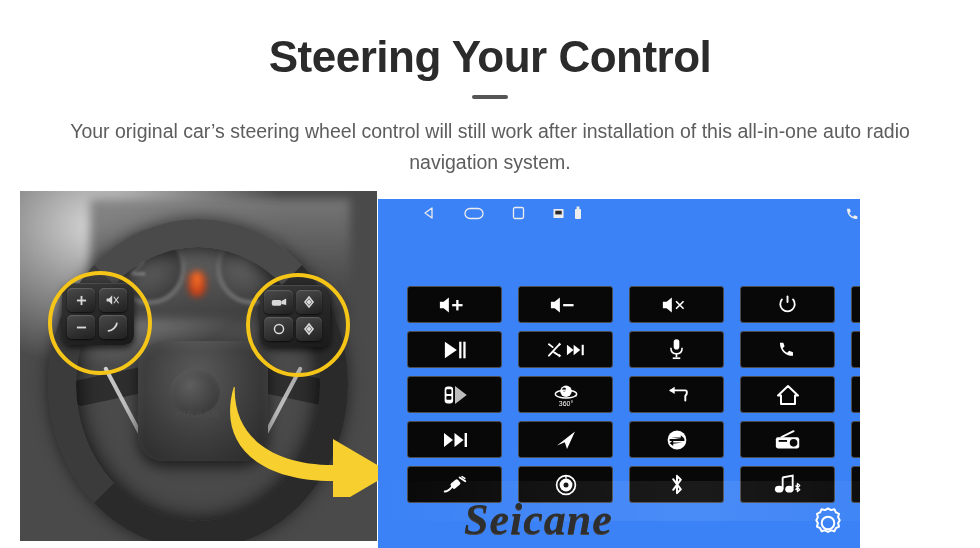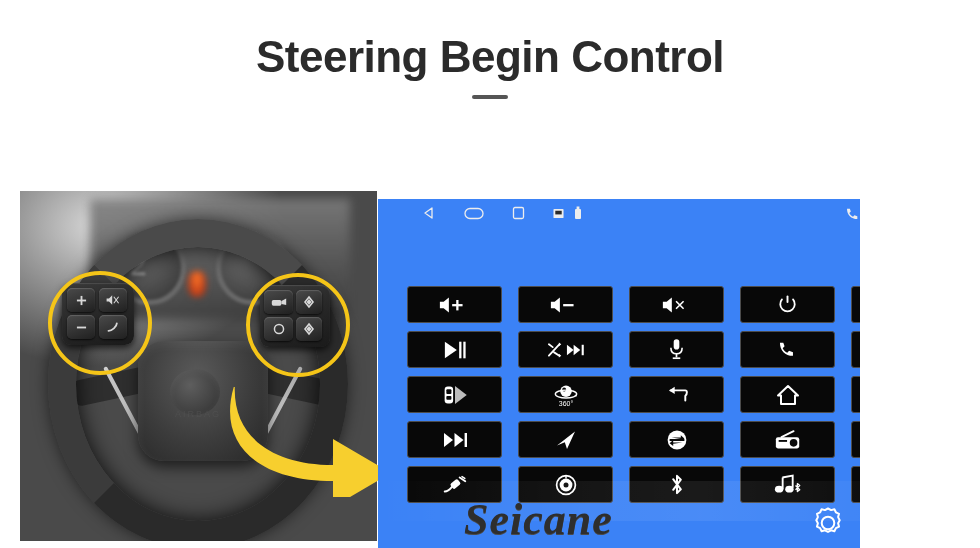--- a/index.html
+++ b/index.html
@@ -192,22 +192,23 @@
     pointer-events: none;
   }
   .gear-btn { position: absolute; right: 12px; bottom: 6px; width: 40px; height: 40px; }
 </style>
 </head>
 <body>
 
 <div id="root">
 
   <div class="header">
-    <div class="page-title">Steering Begin Control</div>
+    <div class="page-title">Steering Your Control</div>
     <div class="title-rule"></div>
+    <div class="subtitle">Your original car’s steering wheel control will still work after installation of this all-in-one auto radio navigation system.</div>
   </div>
 
   <div class="panel">
 
     <div class="photo">
       <div class="photo-bg"></div>
       <div class="dash"></div>
       <div class="gauge g1"></div>
       <div class="gauge g2"></div>
       <div class="gauge-num">2</div>

